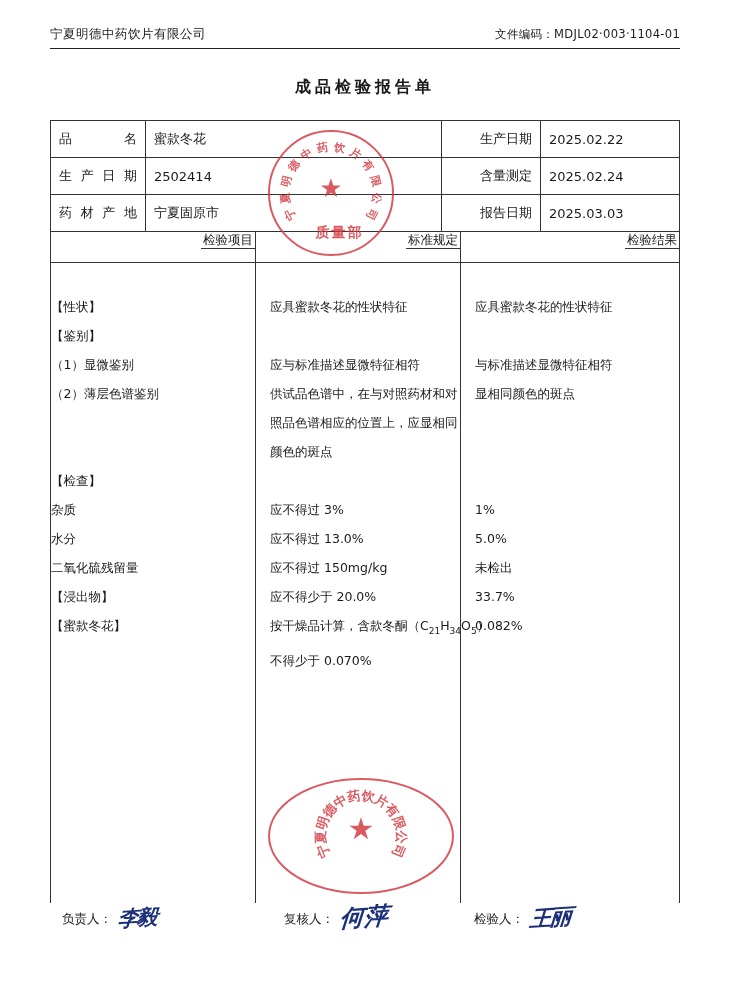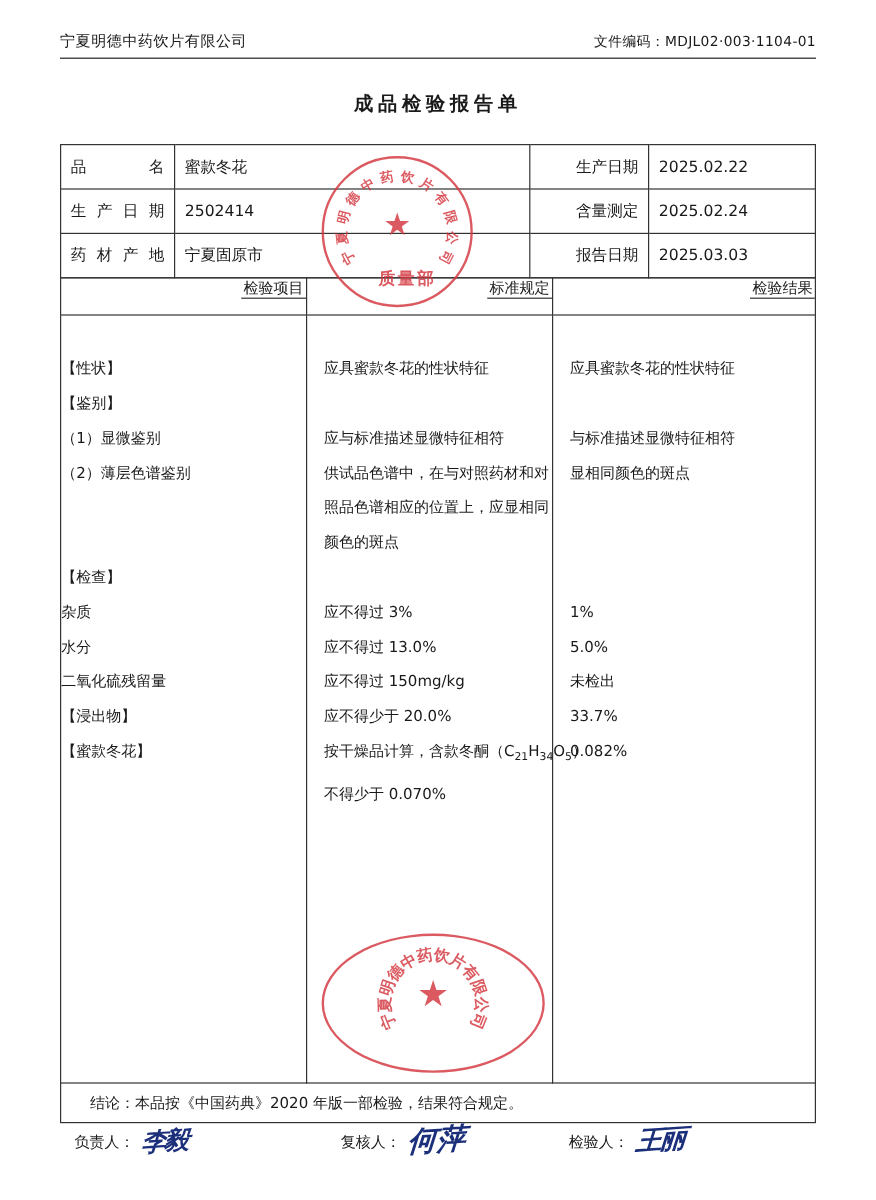--- a/index.html
+++ b/index.html
@@ -309,21 +309,20 @@
           <div>5.0%</div>
           <div>未检出</div>
           <div>33.7%</div>
           <div>0.082%</div>
           <div>&nbsp;</div>
         </td>
       </tr>
     </tbody>
   </table>
 
-  <div class="conclusion">结论：本品按《中国药典》2020 年版一部检验，结果符合规定。</div>
 
   <div class="sign-row">
     <div class="sign-block b1">
       <span class="sig-label">负责人：</span>
       <span class="sig-hand h1">李毅</span>
     </div>
     <div class="sign-block b2">
       <span class="sig-label">复核人：</span>
       <span class="sig-hand h2">何萍</span>
     </div>

